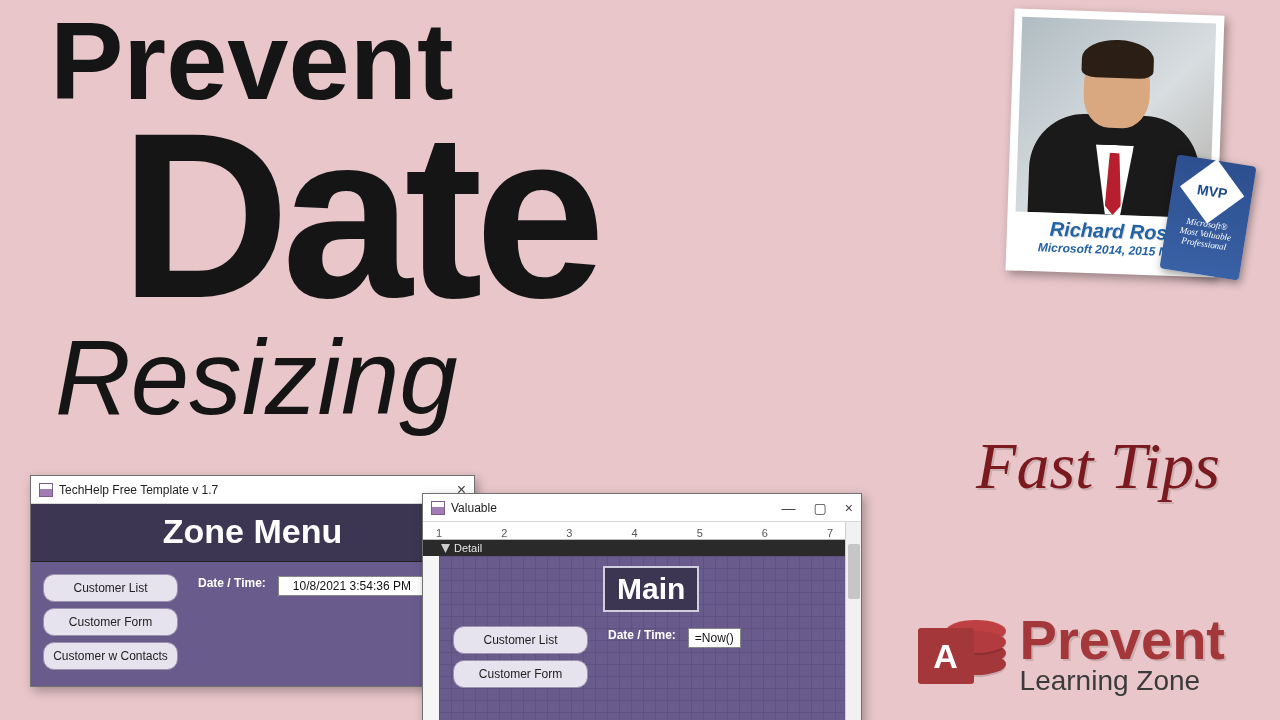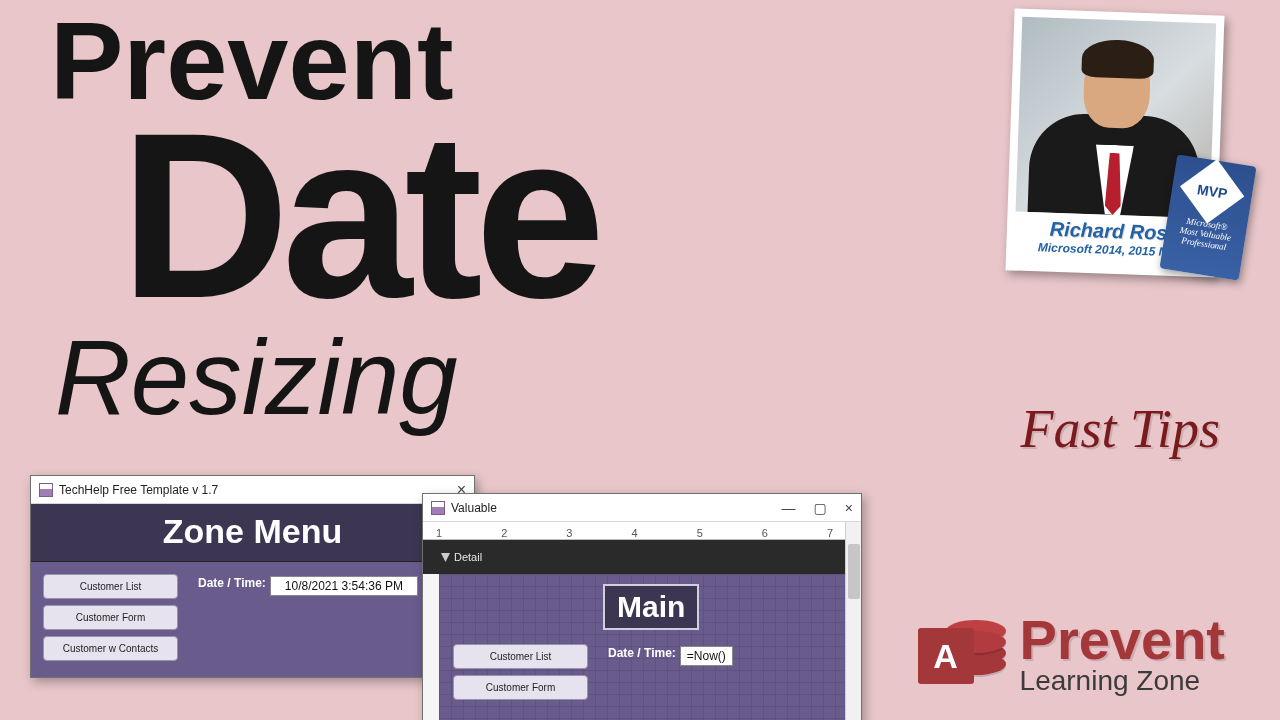--- a/index.html
+++ b/index.html
@@ -164,26 +164,26 @@
   }
   .mvp-text {
     color: #fff;
     font-size: 9px;
     line-height: 1.1;
     font-style: italic;
     font-family: Georgia, serif;
   }
   .fast-tips {
     position: absolute;
-    top: 398px;
+    top: 428px;
     right: 60px;
     font-family: Georgia, serif;
     font-style: italic;
     color: #7b1a1e;
-    font-size: 54px;
+    font-size: 66px;
     text-shadow: 2px 2px 0 rgba(0,0,0,0.12);
   }
   .brand {
     position: absolute;
     bottom: 20px;
     right: 55px;
     display: flex;
     align-items: center;
   }
   .brand-icon {
@@ -279,31 +279,31 @@
   .win1-body {
     background: #6a5b8d;
     padding: 12px 12px 16px;
     display: flex;
     gap: 20px;
   }
   .btn-stack { display: flex; flex-direction: column; gap: 6px; }
   .access-btn {
     background: #e7e3ee;
     border: 1px solid #9b93ae;
-    border-radius: 4px;
-    font-size: 10px;
+    border-radius: 11px;
+    font-size: 12px;
     padding: 6px 8px;
     width: 135px;
     color: #222;
     text-align: center;
   }
   .dt-row {
     display: flex;
     align-items: flex-start;
-    gap: 4px;
+    gap: 12px;
     margin-top: 2px;
   }
   .dt-label {
     color: #fff;
     font-size: 12px;
     font-weight: bold;
   }
   .dt-value {
     background: #fff;
     border: 1px solid #888;
@@ -339,21 +339,21 @@
     display: flex;
     align-items: flex-end;
     padding-left: 13px;
     letter-spacing: 28px;
     white-space: nowrap;
     overflow: hidden;
   }
   .section-bar {
     background: #2a2a2a;
     color: #e5e5e5;
-    height: 34px;
+    height: 16px;
     font-size: 11px;
     padding-left: 18px;
     display: flex;
     align-items: center;
   }
   .section-bar::before {
     content: "";
     width: 9px;
     height: 9px;
     background: #ccc;

